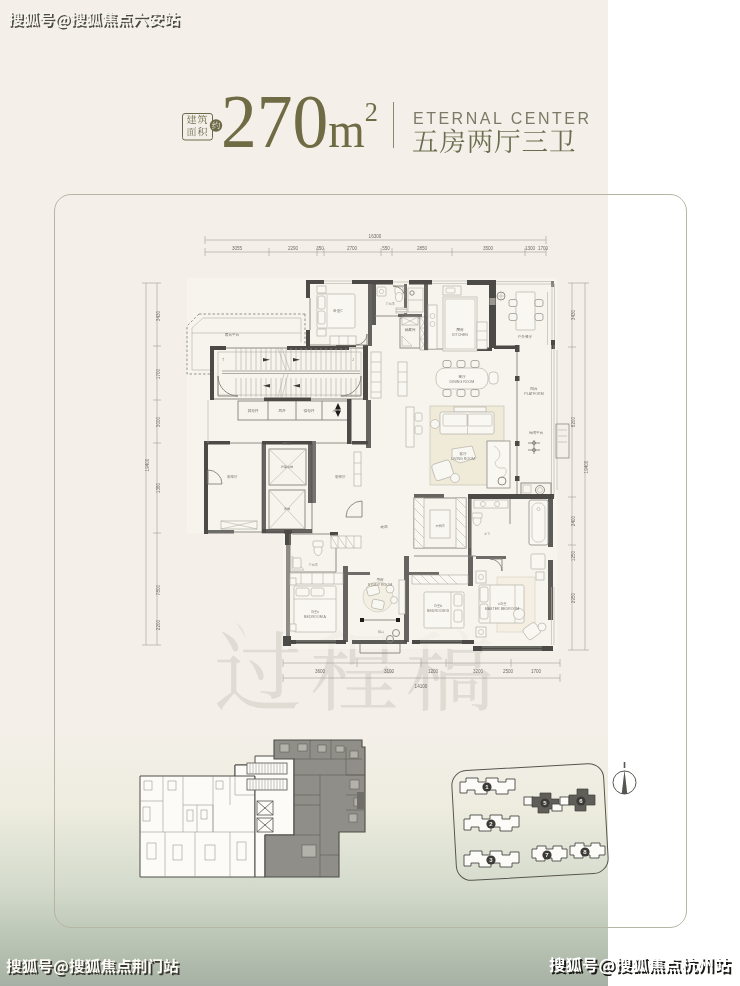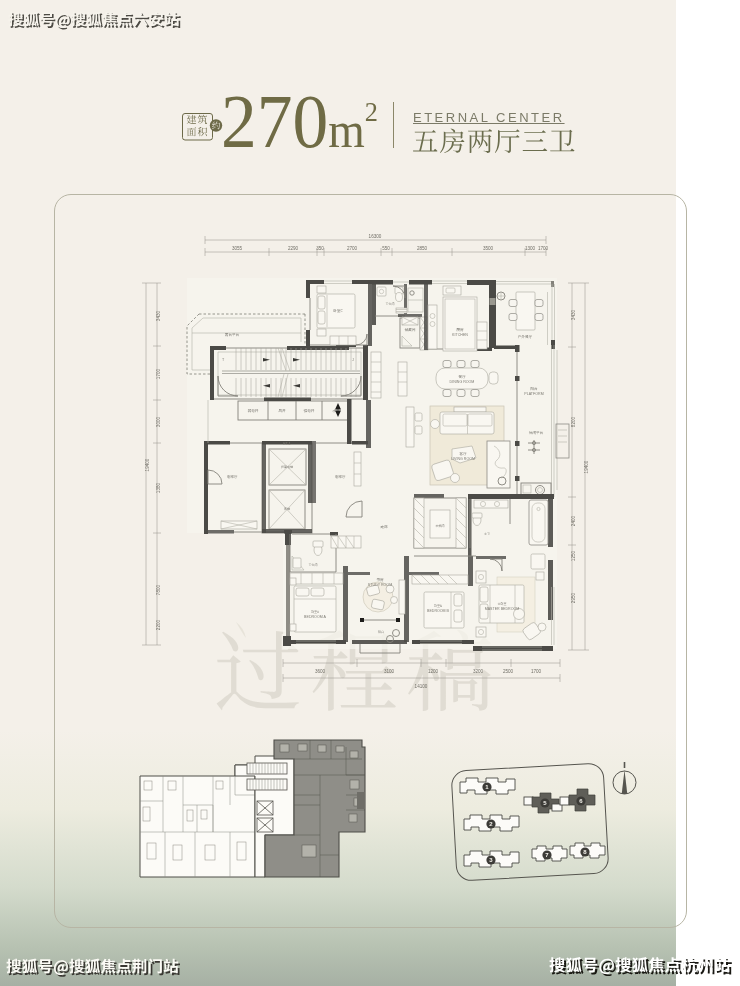--- a/index.html
+++ b/index.html
@@ -1,24 +1,24 @@
 <!DOCTYPE html>
 <html><head>
 <meta charset="utf-8">
 <style>
 html,body{margin:0;padding:0;}
 body{width:740px;height:986px;overflow:hidden;font-family:"Liberation Sans",sans-serif;}
-.page{position:relative;width:676px;height:986px;
+.page{position:relative;width:608px;height:986px;
 background:linear-gradient(180deg,#f4f0e9 0%,#f4f0e9 74%,#edecdf 82%,#d4dbcc 90%,#b7c2b2 96%,#a6b0a4 100%);}
 .big{position:absolute;left:221px;top:74px;width:200px;color:#6f6b45;font-family:"Liberation Serif",serif;
 font-size:76px;line-height:76px;transform:scaleX(0.94);transform-origin:left top;}
 .big .m{font-size:50px;}
 .big sup{font-size:28px;vertical-align:26px;letter-spacing:0;}
 .vline{position:absolute;left:393px;top:102px;width:1px;height:46px;background:#8b8769;}
-.etc{position:absolute;left:413px;top:110px;color:#7b7a67;font-size:13px;letter-spacing:2.5px;white-space:nowrap;text-decoration:underline;}
+.etc{position:absolute;left:413px;top:110px;color:#7b7a67;font-size:16px;letter-spacing:2.5px;white-space:nowrap;}
 .panel{position:absolute;left:54px;top:194px;width:631px;height:732px;border:1px solid #b7b5a4;border-radius:17px;}
 svg{position:absolute;}
 .wmsvg{position:absolute;overflow:visible;}
 svg text{font-family:"Liberation Sans",sans-serif;}
 </style>
 </head>
 <body>
 <div class="page">
 
 <svg class="wmsvg" style="left:7px;top:8px;" width="180" height="24" viewBox="0 0 180 24">

